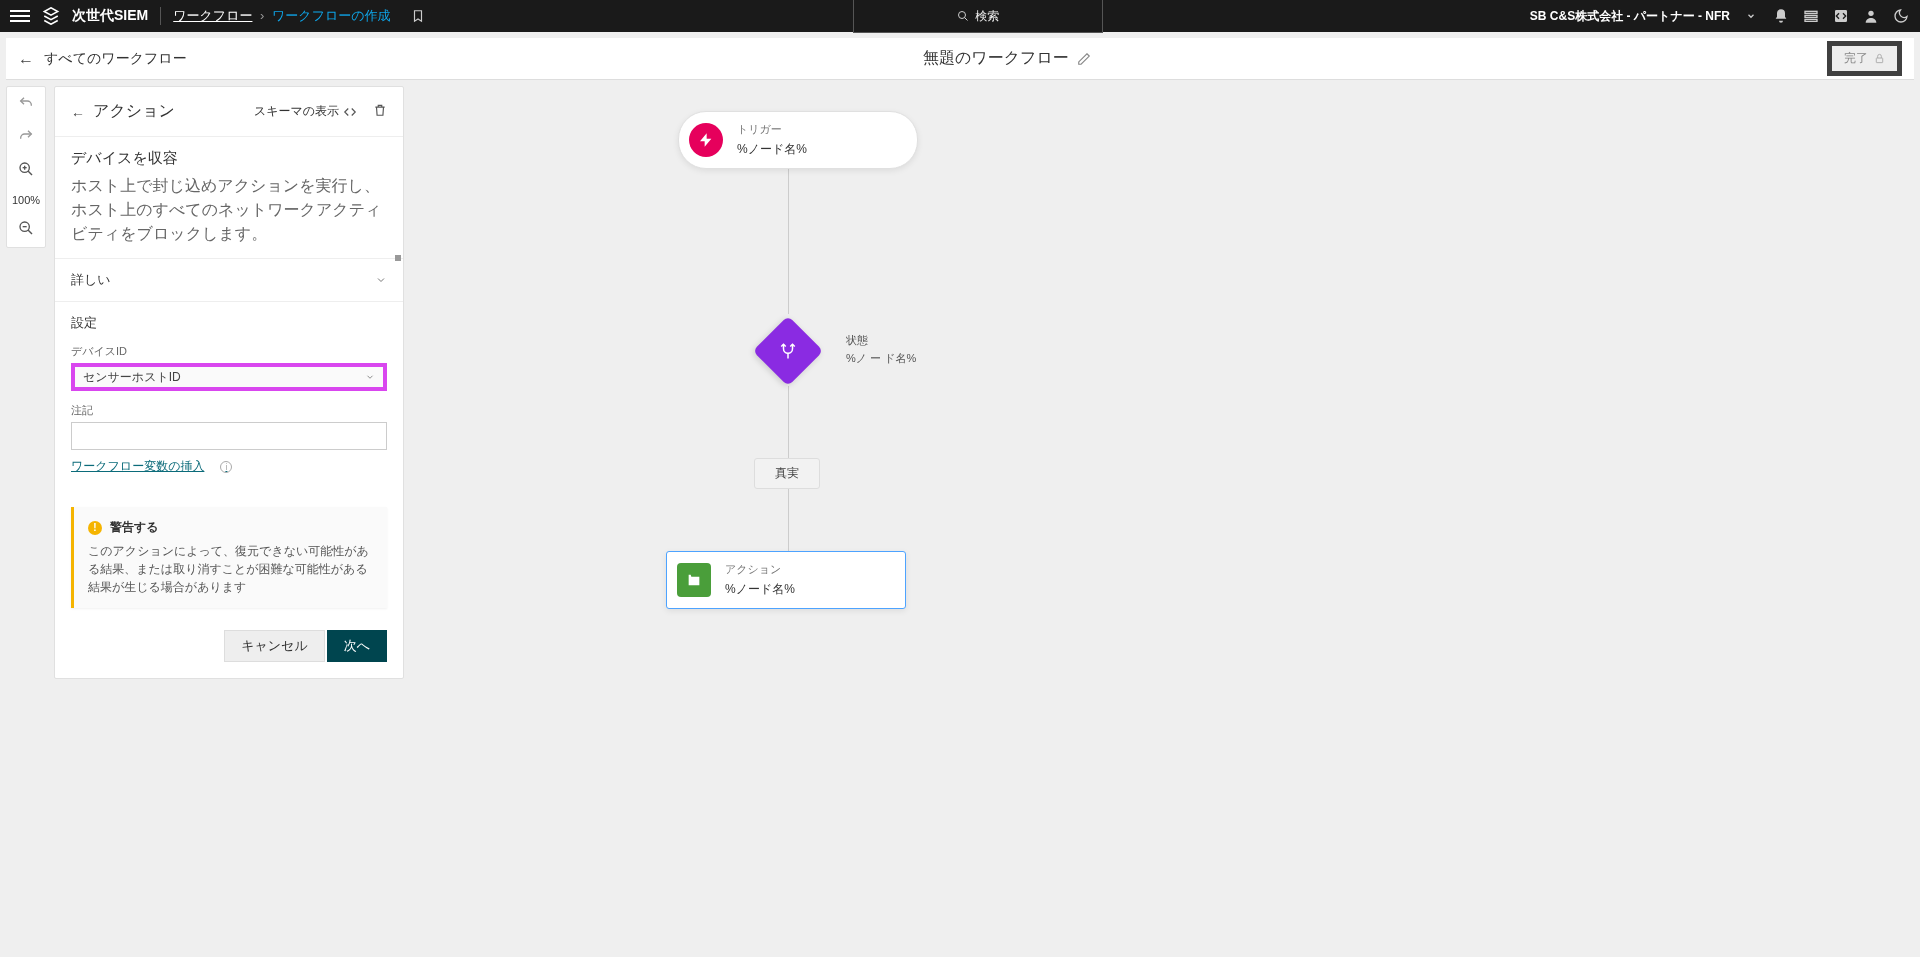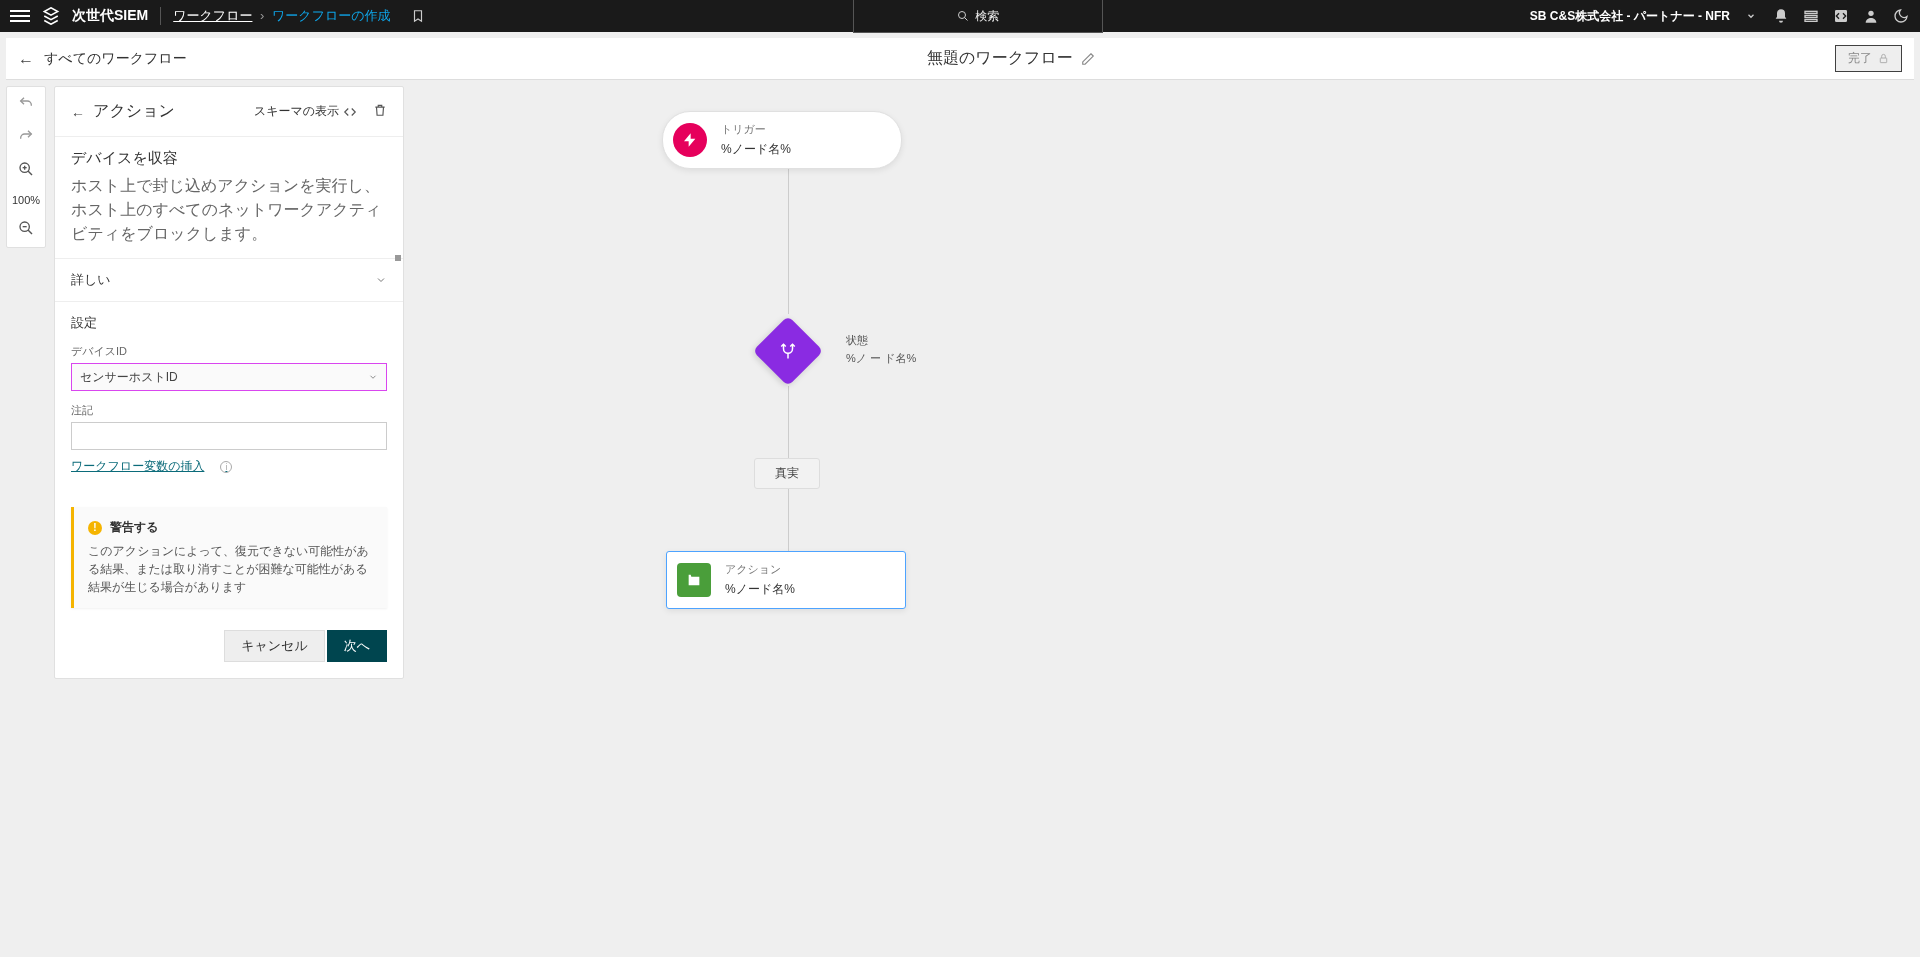--- a/index.html
+++ b/index.html
@@ -55,21 +55,21 @@
   align-items:center;
   padding: 0 12px;
 }
 .subheader .left{display:flex;align-items:center;gap:10px;}
 .subheader .left .back{font-size:16px;color:#444;}
 .subheader .left .label{font-size:14px;}
 .subheader .center{flex:1;text-align:center;font-size:16px; display:flex;align-items:center;justify-content:center;gap:8px;}
 .subheader .center svg{color:#888;}
 .subheader .right{display:flex;align-items:center;}
 .subheader .done-btn{
-  background:#eee;border:1px solid #404040;color:#888;padding:4px 12px;font-size:12px;display:flex;align-items:center;gap:6px;
+  background:#eee;border:5px solid #404040;color:#888;padding:4px 12px;font-size:12px;display:flex;align-items:center;gap:6px;
 }
 
 
 .workspace{
   position:relative;
   height: calc(100vh - 32px - 54px);
   margin: 0 6px 6px 6px;
 }
 
 
@@ -121,21 +121,21 @@
   position:relative;
 }
 .panel-accordion .scroll-marker{
   position:absolute; top:-4px; right:2px; width:6px; height:6px; background:#999;
 }
 
 .settings-block{padding:12px 16px;}
 .settings-block .heading{font-size:13px;margin-bottom:12px;}
 .settings-block label{font-size:11px;color:#666;display:block;margin-bottom:4px;}
 .settings-block .select{
-  border:1px solid #d946ef;background:#fafafa;height:28px;display:flex;align-items:center;justify-content:space-between;padding:0 8px;font-size:12px;color:#444;margin-bottom:12px;
+  border:4px solid #d946ef;background:#fafafa;height:28px;display:flex;align-items:center;justify-content:space-between;padding:0 8px;font-size:12px;color:#444;margin-bottom:12px;
 }
 .settings-block .textinput{
   border:1px solid #ccc;background:#fff;height:28px;width:100%;
 }
 .settings-block .ins-link{font-size:12px;color:#0b6b7a;text-decoration:underline;display:inline-flex;align-items:center;gap:16px;margin-top:8px;}
 .settings-block .ins-link .info{width:12px;height:12px;border:1px solid #aaa;border-radius:50%;display:inline-flex;align-items:center;justify-content:center;font-size:9px;color:#aaa;}
 
 .warning-box{
   margin:20px 16px 6px 16px;
   border-left:3px solid #f5b400;
@@ -393,21 +393,21 @@
       <button class="btn btn-primary">次へ</button>
     </div>
   </div>
 
   <div class="canvas-nodes">
 
     <div class="edge v" style="left:362px; top:80px; height:148px;"></div>
     <div class="edge v" style="left:362px; top:300px; height:72px;"></div>
     <div class="edge v" style="left:362px; top:403px; height:62px;"></div>
 
-    <div class="node" style="left:236px; top:25px;">
+    <div class="node" style="left:252px; top:25px;">
       <div class="icn" style="background:#e6005c;">
         <svg width="16" height="16" viewBox="0 0 24 24" fill="#fff">
             <path d="M13 2L3 14h7v8l10-12h-7z"></path>
           </svg>
       </div>
       <div class="texts">
         <div class="type">トリガー</div>
         <div class="name">%ノード名%</div>
       </div>
     </div>

